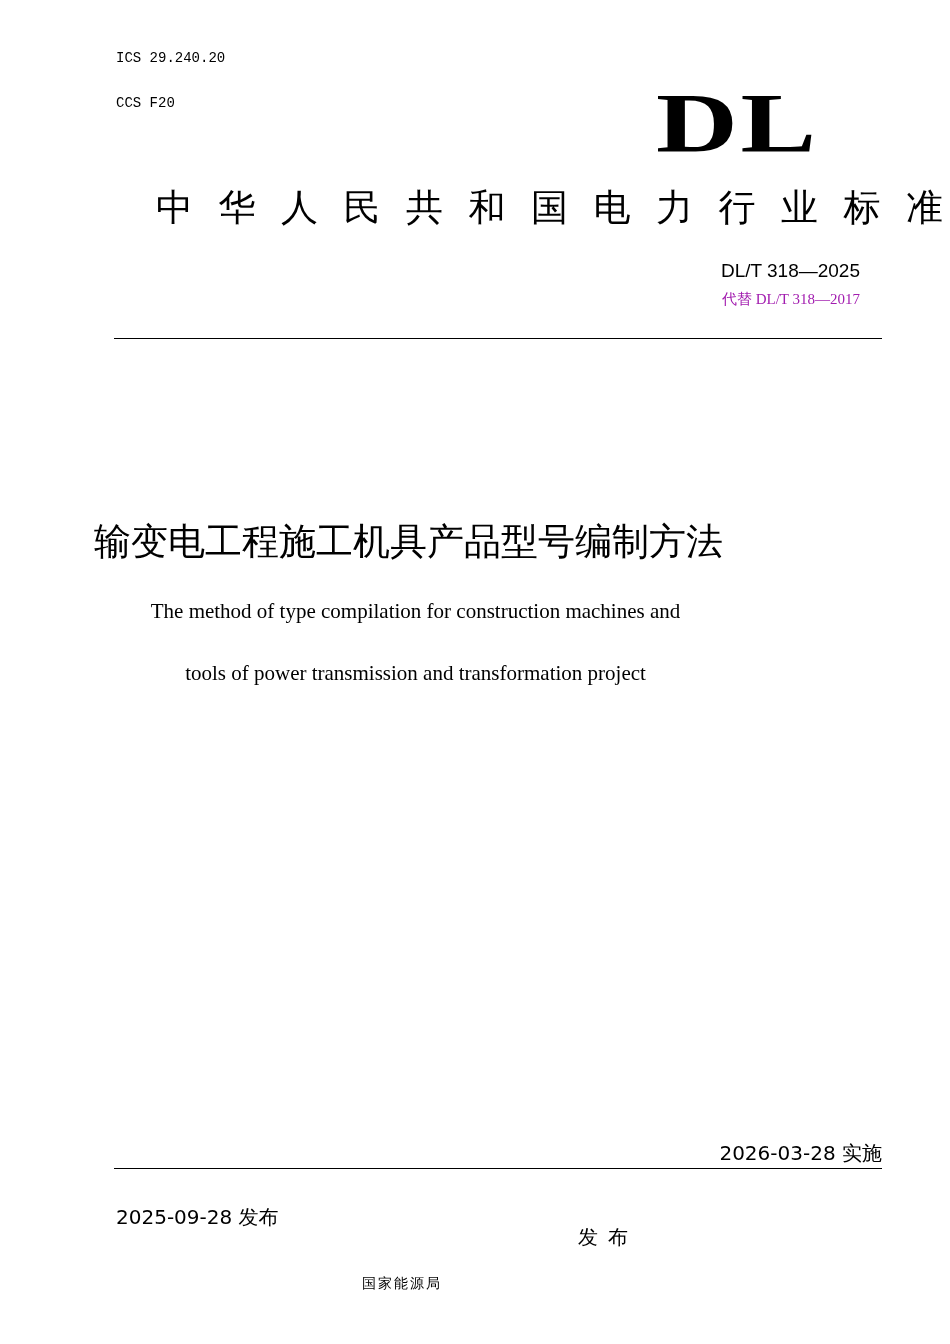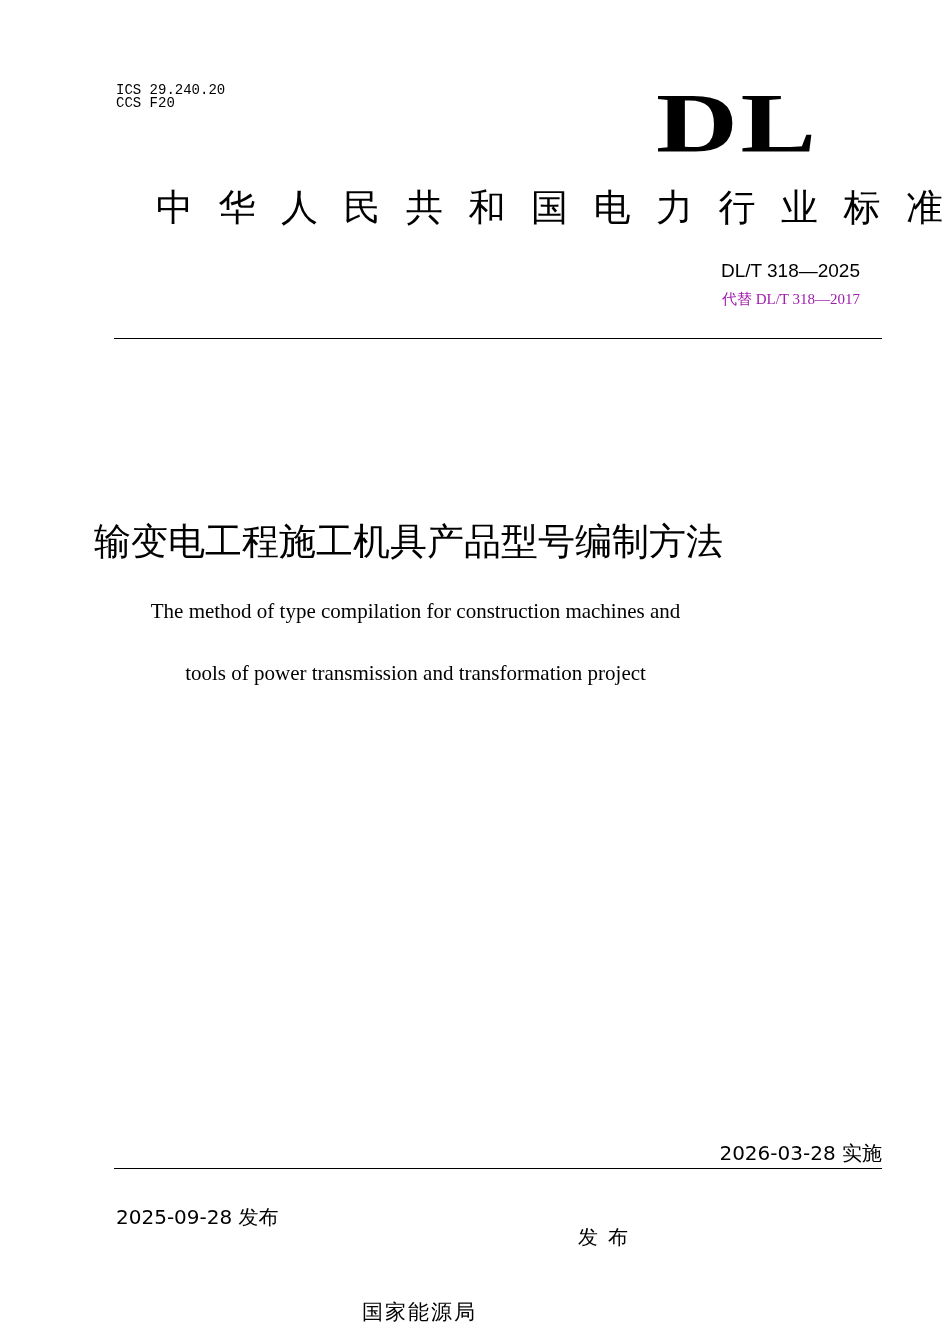--- a/index.html
+++ b/index.html
@@ -1,34 +1,34 @@
 <!DOCTYPE html>
 <html><head>
 <meta charset="utf-8">
 <style>
   html, body { margin: 0; padding: 0; background: #ffffff; }
   body { width: 950px; height: 1344px; position: relative; overflow: hidden; color: #000; font-family: "DejaVu Sans", sans-serif; }
   .abs { position: absolute; }
   .cls { left: 116px; font-family: "Liberation Mono", monospace; font-size: 14px; line-height: 16px; }
-  #ics { top: 50px; margin-top: 32px; }
+  #ics { top: 50px; }
   #ccs { top: 75px; margin-top: 20px; }
   #dl-logo { left: 656px; top: 82px; font-family: "Liberation Serif", serif; font-weight: bold; font-size: 84px; line-height: 84px; letter-spacing: 2px; transform: scaleX(1.35); transform-origin: left top; }
   #org { left: 114px; top: 186px; font-size: 37px; line-height: 44px; letter-spacing: 25.5px; white-space: nowrap; margin-left: 42px; }
   #std-no { right: 90px; top: 259px; font-family: "Liberation Sans", sans-serif; font-size: 19px; line-height: 24px; white-space: nowrap; text-align: center; }
   #replaces { right: 90px; top: 289px; font-family: "Liberation Serif", serif; font-size: 15px; line-height: 20px; white-space: nowrap; color: #a21caf; }
   .rule { left: 114px; width: 768px; height: 0; border-top: 1.5px solid #000; }
   #rule-top { top: 338px; }
   #rule-bottom { top: 1168px; }
   #title-cn { left: 0; width: 950px; top: 519px; text-align: left; padding-left: 94px; box-sizing: border-box; font-size: 37px; line-height: 46px; white-space: nowrap; }
   .title-en { left: 0; width: 831px; text-align: center; font-family: "Liberation Serif", serif; font-size: 21px; line-height: 26px; }
   #title-en-1 { top: 598px; }
   #title-en-2 { top: 660px; }
   #issue-date { left: 116px; top: 1204px; font-size: 20px; line-height: 26px; white-space: nowrap; }
   #impl-date { right: 68px; top: 1140px; font-size: 20px; line-height: 26px; white-space: nowrap; }
-  #publisher { left: 362px; top: 1297px; font-size: 21px; line-height: 30px; letter-spacing: 2px; white-space: nowrap; }
+  #publisher { left: 362px; top: 1268px; font-size: 14px; line-height: 30px; letter-spacing: 2px; white-space: nowrap; }
   #publish { left: 578px; top: 1222px; font-size: 20px; line-height: 30px; letter-spacing: 10px; white-space: nowrap; }
 </style>
 </head>
 <body>
 
 <div id="ics" class="abs cls">ICS 29.240.20</div>
 <div id="ccs" class="abs cls">CCS F20</div>
 <div id="dl-logo" class="abs">DL</div>
 <div id="org" class="abs">中华人民共和国电力行业标准</div>
 <div id="std-no" class="abs">DL/T 318—2025</div>

